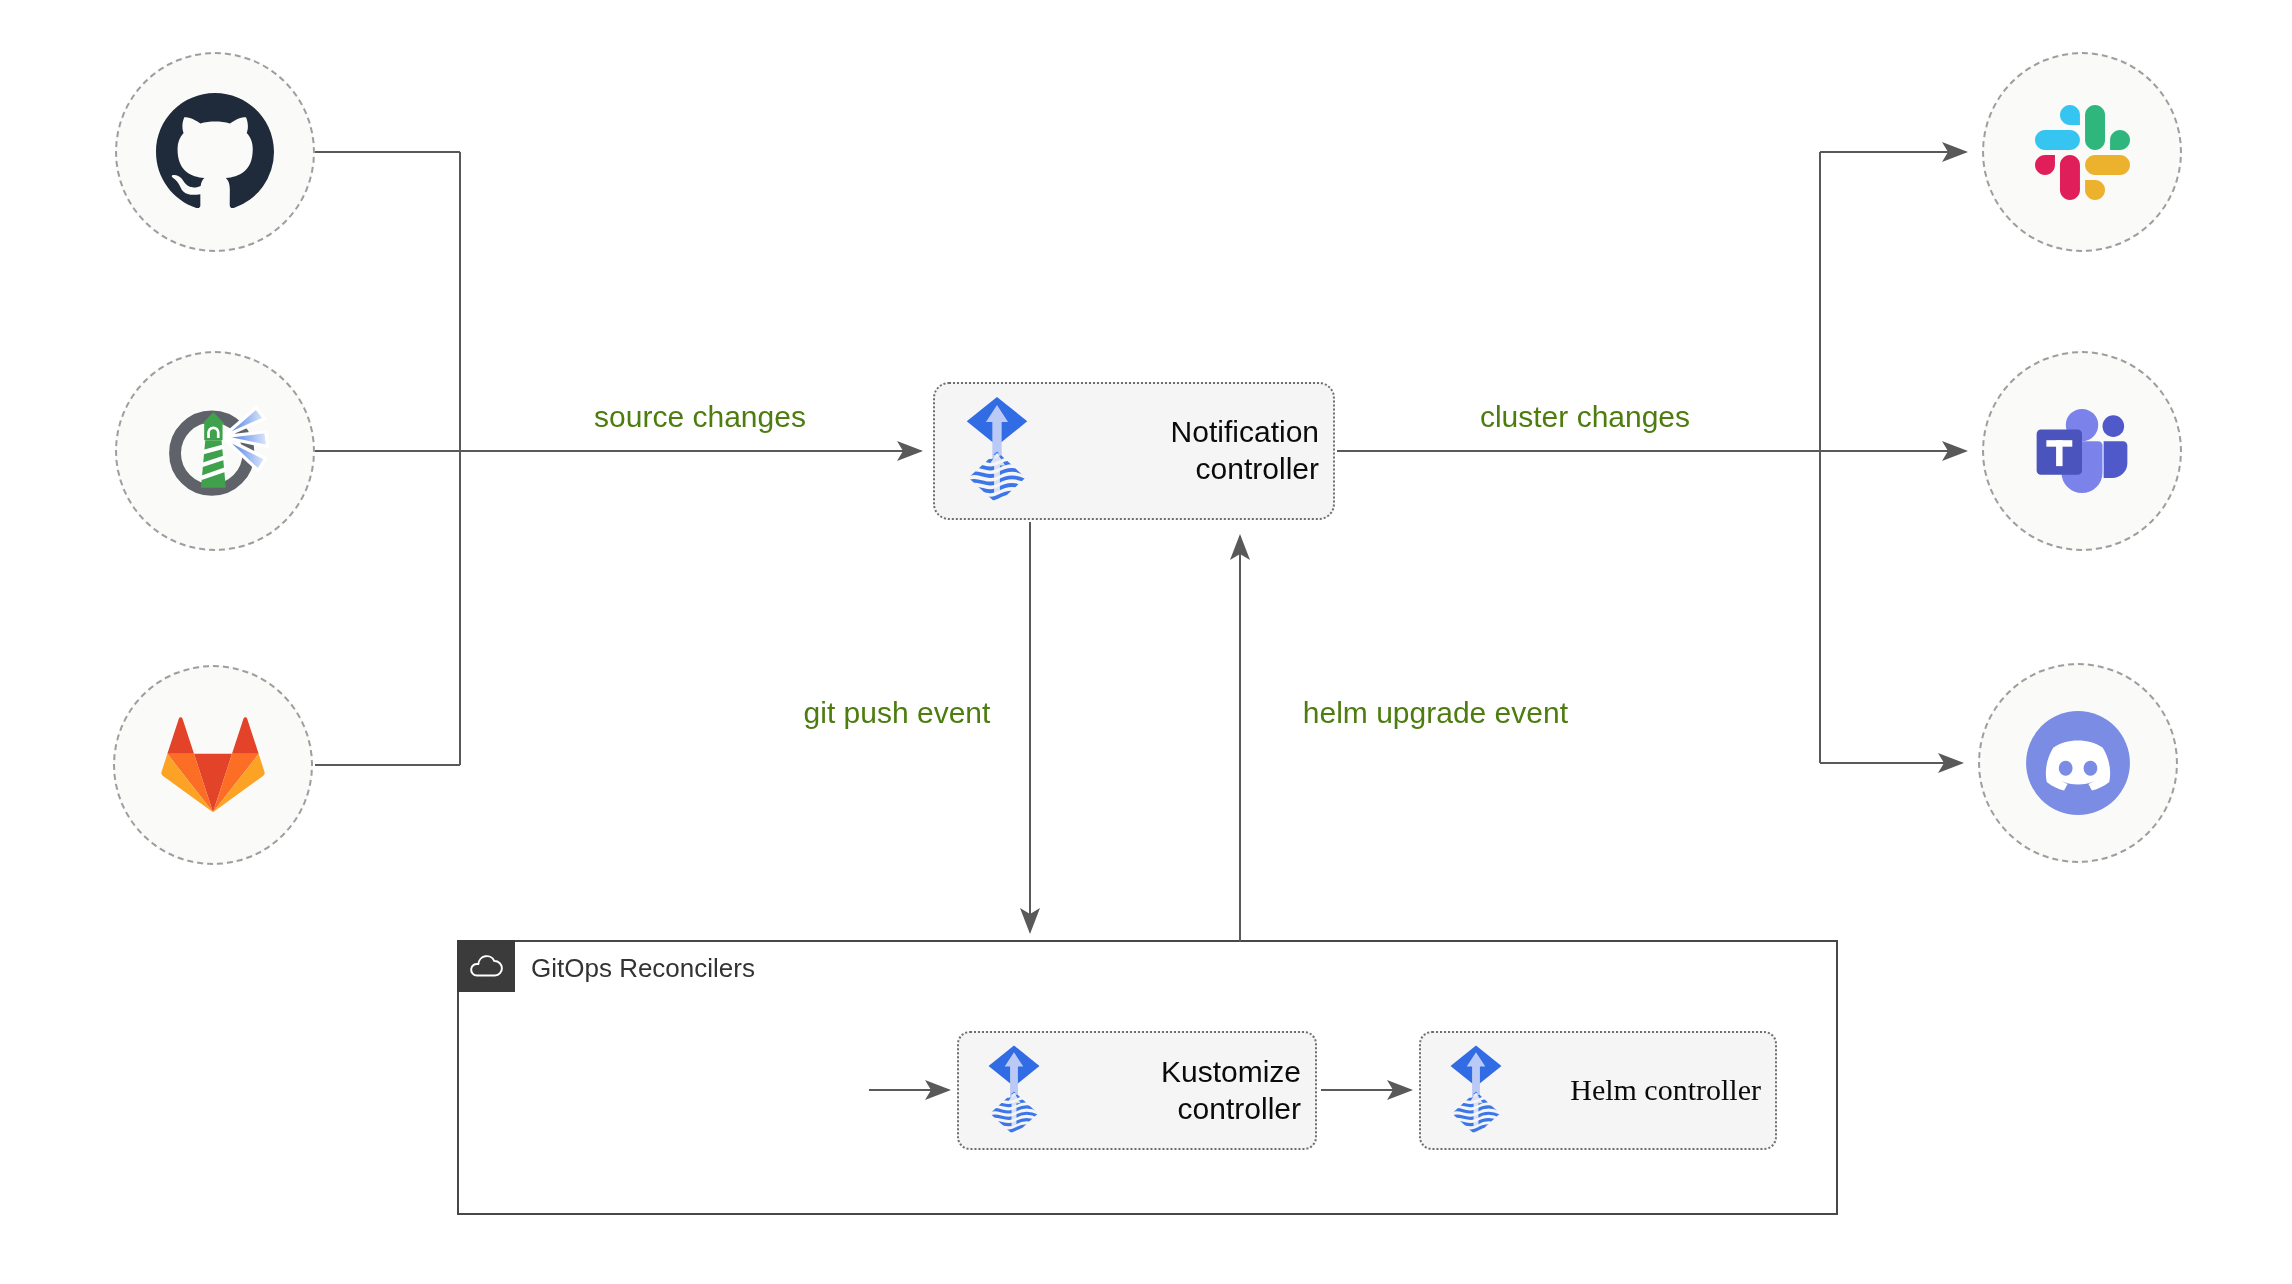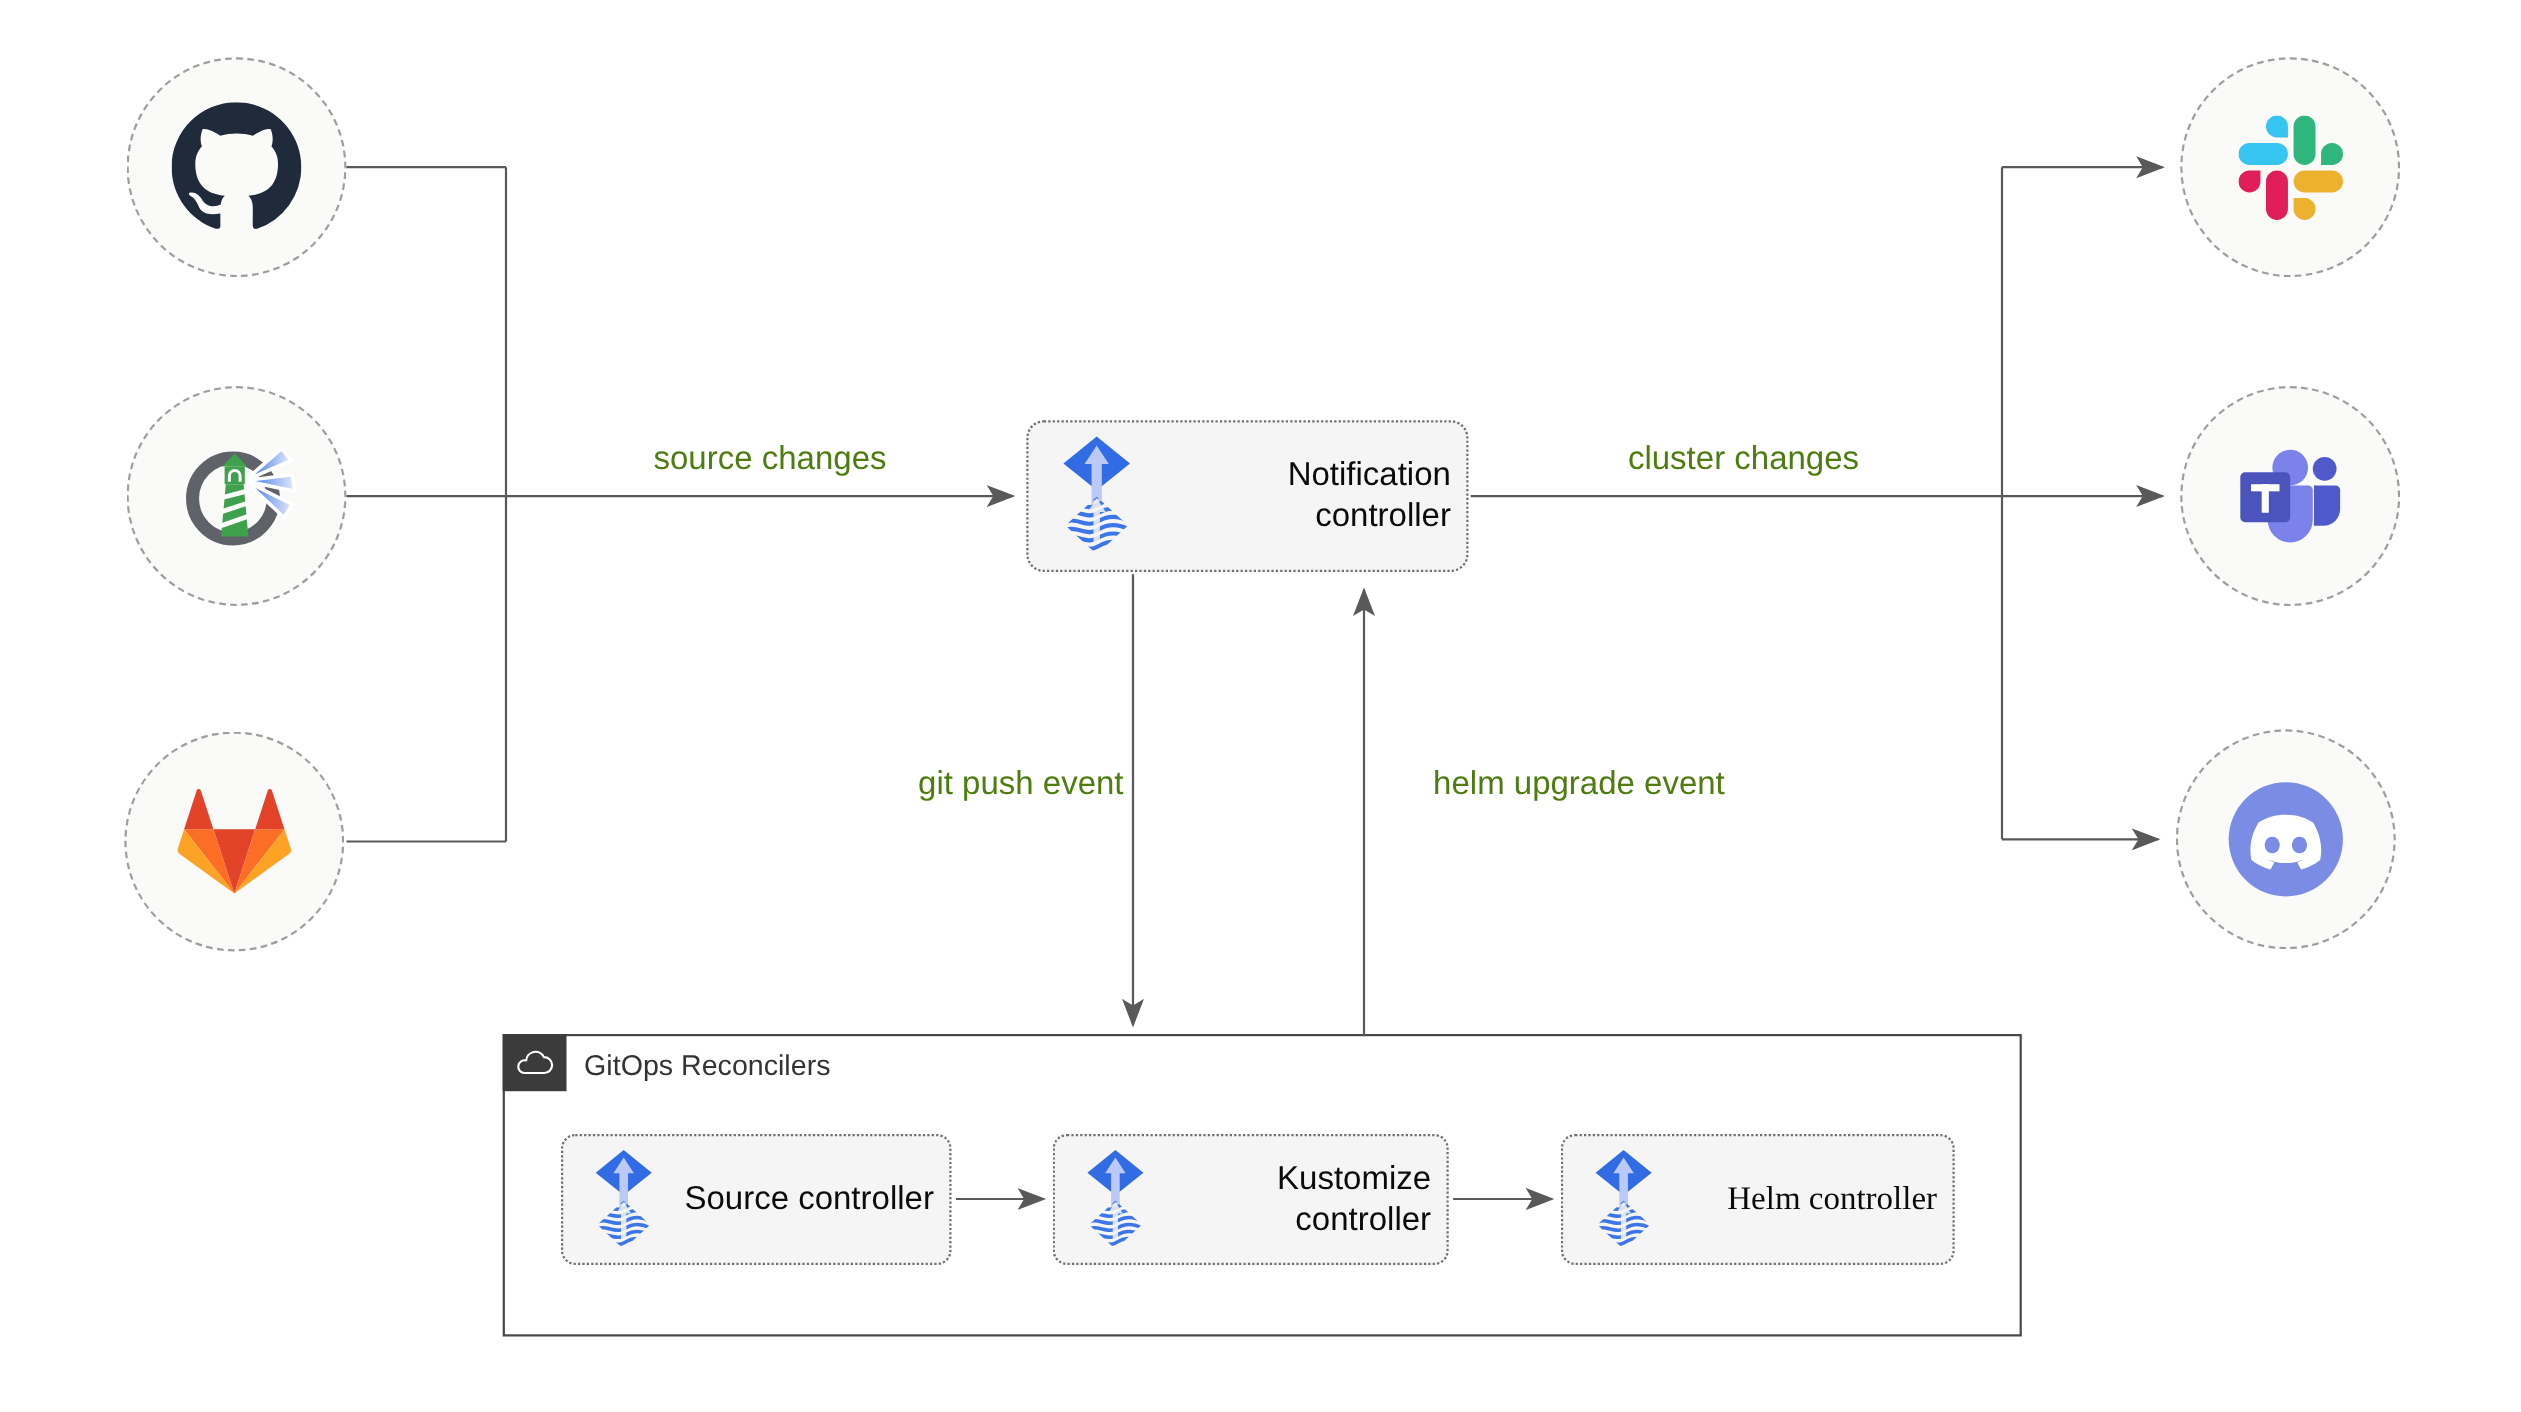--- a/index.html
+++ b/index.html
@@ -37,21 +37,21 @@
   }
   .group-tab{
     position:absolute;left:-2px;top:-2px;width:58px;height:52px;background:#3b3b3b;
     display:flex;align-items:center;justify-content:center;
   }
   .group-label{position:absolute;left:72px;top:11px;font-size:26px;color:#333333;white-space:nowrap;}
   
   .edge-label{position:absolute;width:340px;text-align:center;font-size:30px;color:#4d7c0f;z-index:4;white-space:nowrap;}
   .lbl-source-changes{left:530px;top:400px;}
   .lbl-cluster-changes{left:1415px;top:400px;}
-  .lbl-git-push{left:758px;top:696px;}
+  .lbl-git-push{left:727px;top:696px;}
   .lbl-helm-upgrade{left:1228px;top:696px;text-align:right;}
   .hidden-defs{position:absolute;width:0;height:0;overflow:hidden;}
 </style>
 </head>
 <body>
 
 <div class="canvas">
 
   <svg class="hidden-defs" aria-hidden="true">
     <defs>
@@ -183,26 +183,20 @@
     </svg>
   </div>
 
   <div class="ctrl-box notification-box">
     <svg class="flux" viewBox="0 0 110 192">
         <use href="#flux-sym"></use>
       </svg>
     <div class="ctrl-label">Notification controller</div>
   </div>
 
-  <div class="ctrl-box inner-box source-box">
-    <svg class="flux" viewBox="0 0 110 192">
-        <use href="#flux-sym"></use>
-      </svg>
-    <div class="ctrl-label">Source controller</div>
-  </div>
   <div class="ctrl-box inner-box kustomize-box">
     <svg class="flux" viewBox="0 0 110 192">
         <use href="#flux-sym"></use>
       </svg>
     <div class="ctrl-label">Kustomize controller</div>
   </div>
   <div class="ctrl-box inner-box helm-box">
     <svg class="flux" viewBox="0 0 110 192">
         <use href="#flux-sym"></use>
       </svg>

